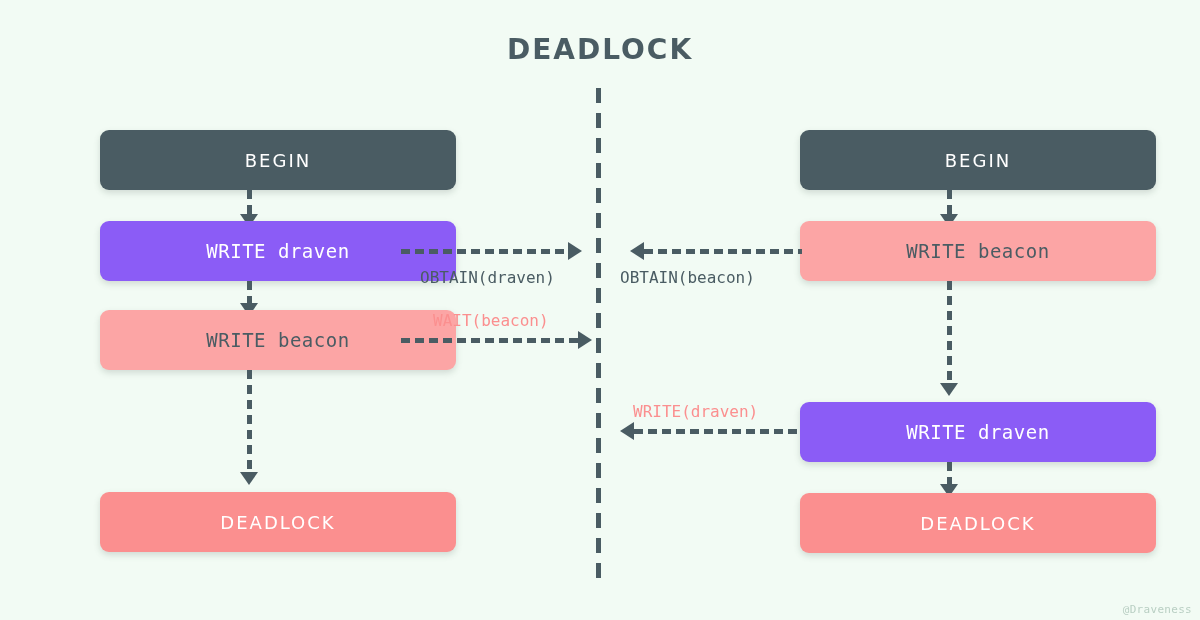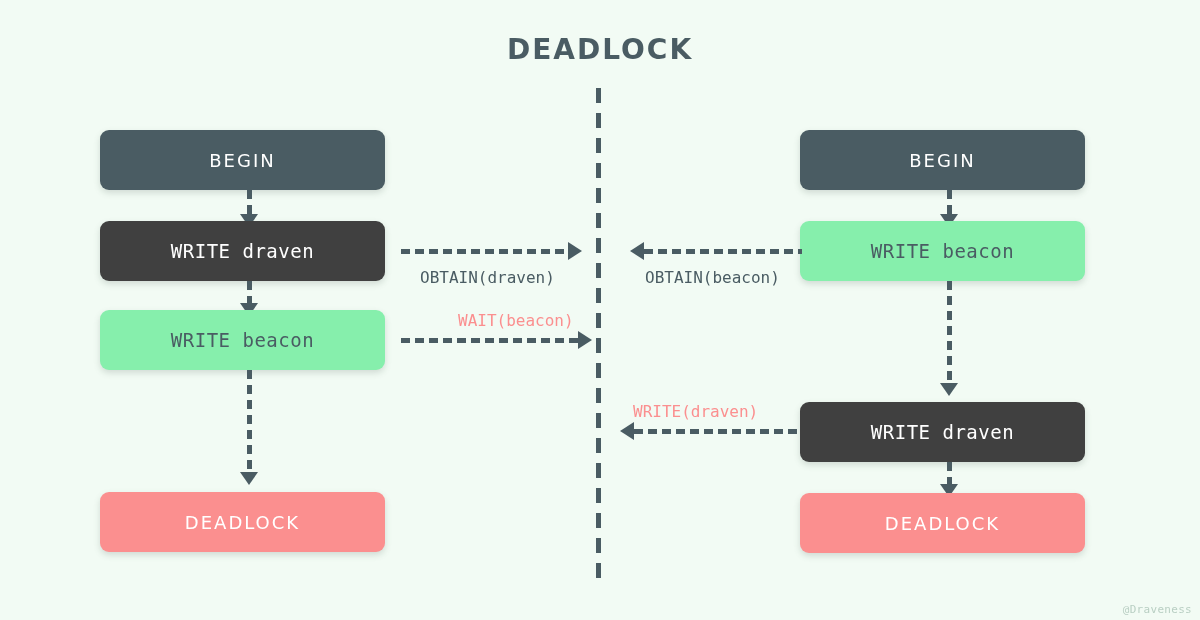--- a/index.html
+++ b/index.html
@@ -40,35 +40,35 @@
     bottom: 4px;
     font-family: "DejaVu Sans Mono", "Liberation Mono", monospace;
     font-size: 11px;
     color: #b9cfc3;
     letter-spacing: 0.3px;
   }
 
   
   .node {
     position: absolute;
-    width: 285px;
+    width: 356px;
     height: 60px;
     border-radius: 9px;
     display: flex;
     align-items: center;
     justify-content: center;
     font-family: "DejaVu Sans Mono", "Liberation Mono", monospace;
     font-size: 19px;
     letter-spacing: 0.5px;
     box-shadow: 0 3px 6px rgba(90,110,100,0.22);
     box-sizing: border-box;
   }
   .node.dark   { background: #4a5c63; color: #ffffff; }
-  .node.teal   { background: #404040; color: #ffffff; }
-  .node.yellow { background: #86efac; color: #4a5c63; }
+  .node.teal   { background: #8b5cf6; color: #ffffff; }
+  .node.yellow { background: #fca5a5; color: #4a5c63; }
   .node.pink   { background: #fb8f8f; color: #ffffff; }
   .node.dark .label,
   .node.pink .label {
     font-family: "DejaVu Sans", "Liberation Sans", sans-serif;
     letter-spacing: 2px;
     font-size: 18px;
   }
 
   
   .divider {
@@ -192,25 +192,25 @@
   <div class="node pink" style="left:800px; top:493px;">
     <span class="label">DEADLOCK</span>
   </div>
 
   <div class="hconn" style="left:401px; top:249px; width:167px;"></div>
   <div class="hhead-r" style="left:568px; top:242px;"></div>
   <div class="elabel dark" style="left:420px; top:222px;">OBTAIN(draven)</div>
 
   <div class="hconn" style="left:644px; top:249px; width:158px;"></div>
   <div class="hhead-l" style="left:630px; top:242px;"></div>
-  <div class="elabel dark" style="left:645px; top:222px;">OBTAIN(beacon)</div>
+  <div class="elabel dark" style="left:620px; top:222px;">OBTAIN(beacon)</div>
 
   <div class="hconn" style="left:401px; top:338px; width:177px;"></div>
   <div class="hhead-r" style="left:578px; top:331px;"></div>
-  <div class="elabel pink" style="left:458px; top:311px;">WAIT(beacon)</div>
+  <div class="elabel pink" style="left:433px; top:311px;">WAIT(beacon)</div>
 
   <div class="hconn" style="left:634px; top:429px; width:168px;"></div>
   <div class="hhead-l" style="left:620px; top:422px;"></div>
   <div class="elabel pink" style="left:633px; top:402px;">WRITE(draven)</div>
 
   <div class="watermark">@Draveness</div>
 
 </div>
 
 </body></html>

